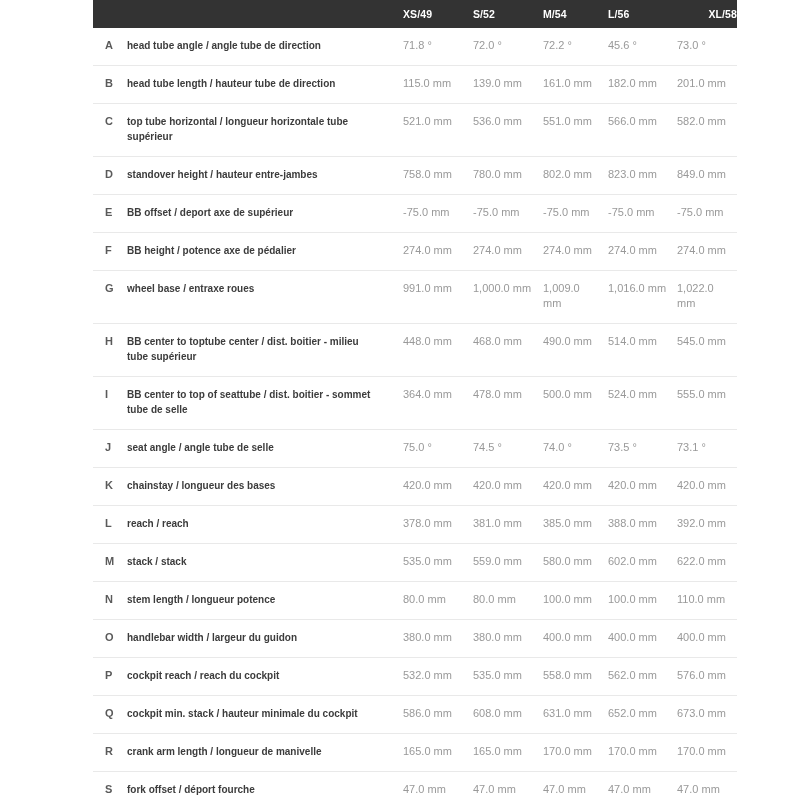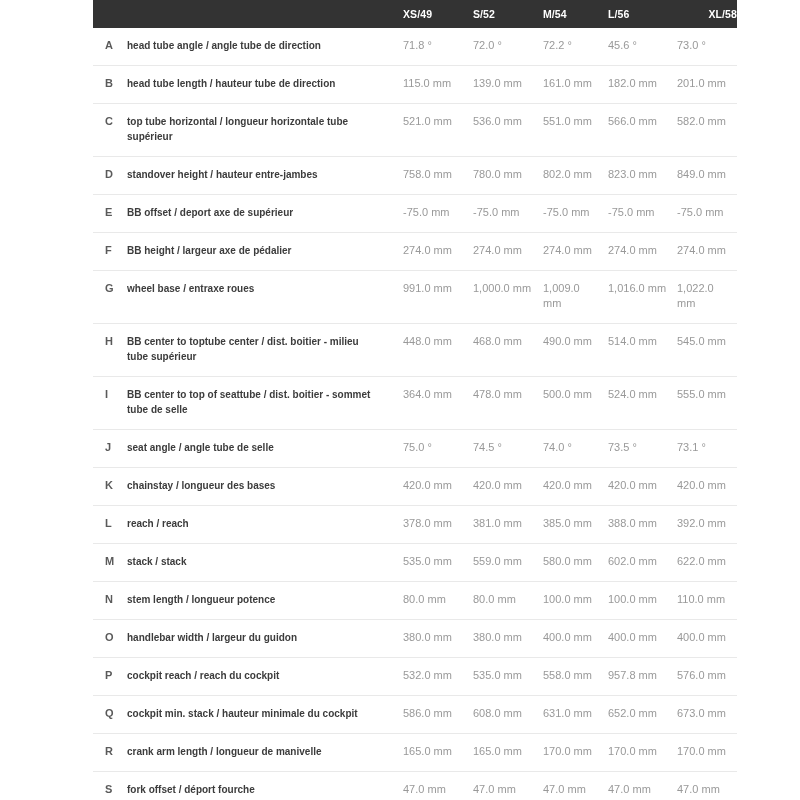--- a/index.html
+++ b/index.html
@@ -155,21 +155,21 @@
           <td class="letter">E</td>
           <td class="label">BB offset / deport axe de supérieur</td>
           <td class="value v-xs">-75.0 mm</td>
           <td class="value v-s">-75.0 mm</td>
           <td class="value v-m">-75.0 mm</td>
           <td class="value v-l">-75.0 mm</td>
           <td class="value v-xl">-75.0 mm</td>
         </tr>
         <tr>
           <td class="letter">F</td>
-          <td class="label">BB height / largeur axe de pédalier</td>
+          <td class="label">BB height / potence axe de pédalier</td>
           <td class="value v-xs">274.0 mm</td>
           <td class="value v-s">274.0 mm</td>
           <td class="value v-m">274.0 mm</td>
           <td class="value v-l">274.0 mm</td>
           <td class="value v-xl">274.0 mm</td>
         </tr>
         <tr>
           <td class="letter">G</td>
           <td class="label">wheel base / entraxe roues</td>
           <td class="value v-xs">991.0 mm</td>
@@ -249,21 +249,21 @@
           <td class="value v-m">400.0 mm</td>
           <td class="value v-l">400.0 mm</td>
           <td class="value v-xl">400.0 mm</td>
         </tr>
         <tr>
           <td class="letter">P</td>
           <td class="label">cockpit reach / reach du cockpit</td>
           <td class="value v-xs">532.0 mm</td>
           <td class="value v-s">535.0 mm</td>
           <td class="value v-m">558.0 mm</td>
-          <td class="value v-l">957.8 mm</td>
+          <td class="value v-l">562.0 mm</td>
           <td class="value v-xl">576.0 mm</td>
         </tr>
         <tr>
           <td class="letter">Q</td>
           <td class="label">cockpit min. stack / hauteur minimale du cockpit</td>
           <td class="value v-xs">586.0 mm</td>
           <td class="value v-s">608.0 mm</td>
           <td class="value v-m">631.0 mm</td>
           <td class="value v-l">652.0 mm</td>
           <td class="value v-xl">673.0 mm</td>

